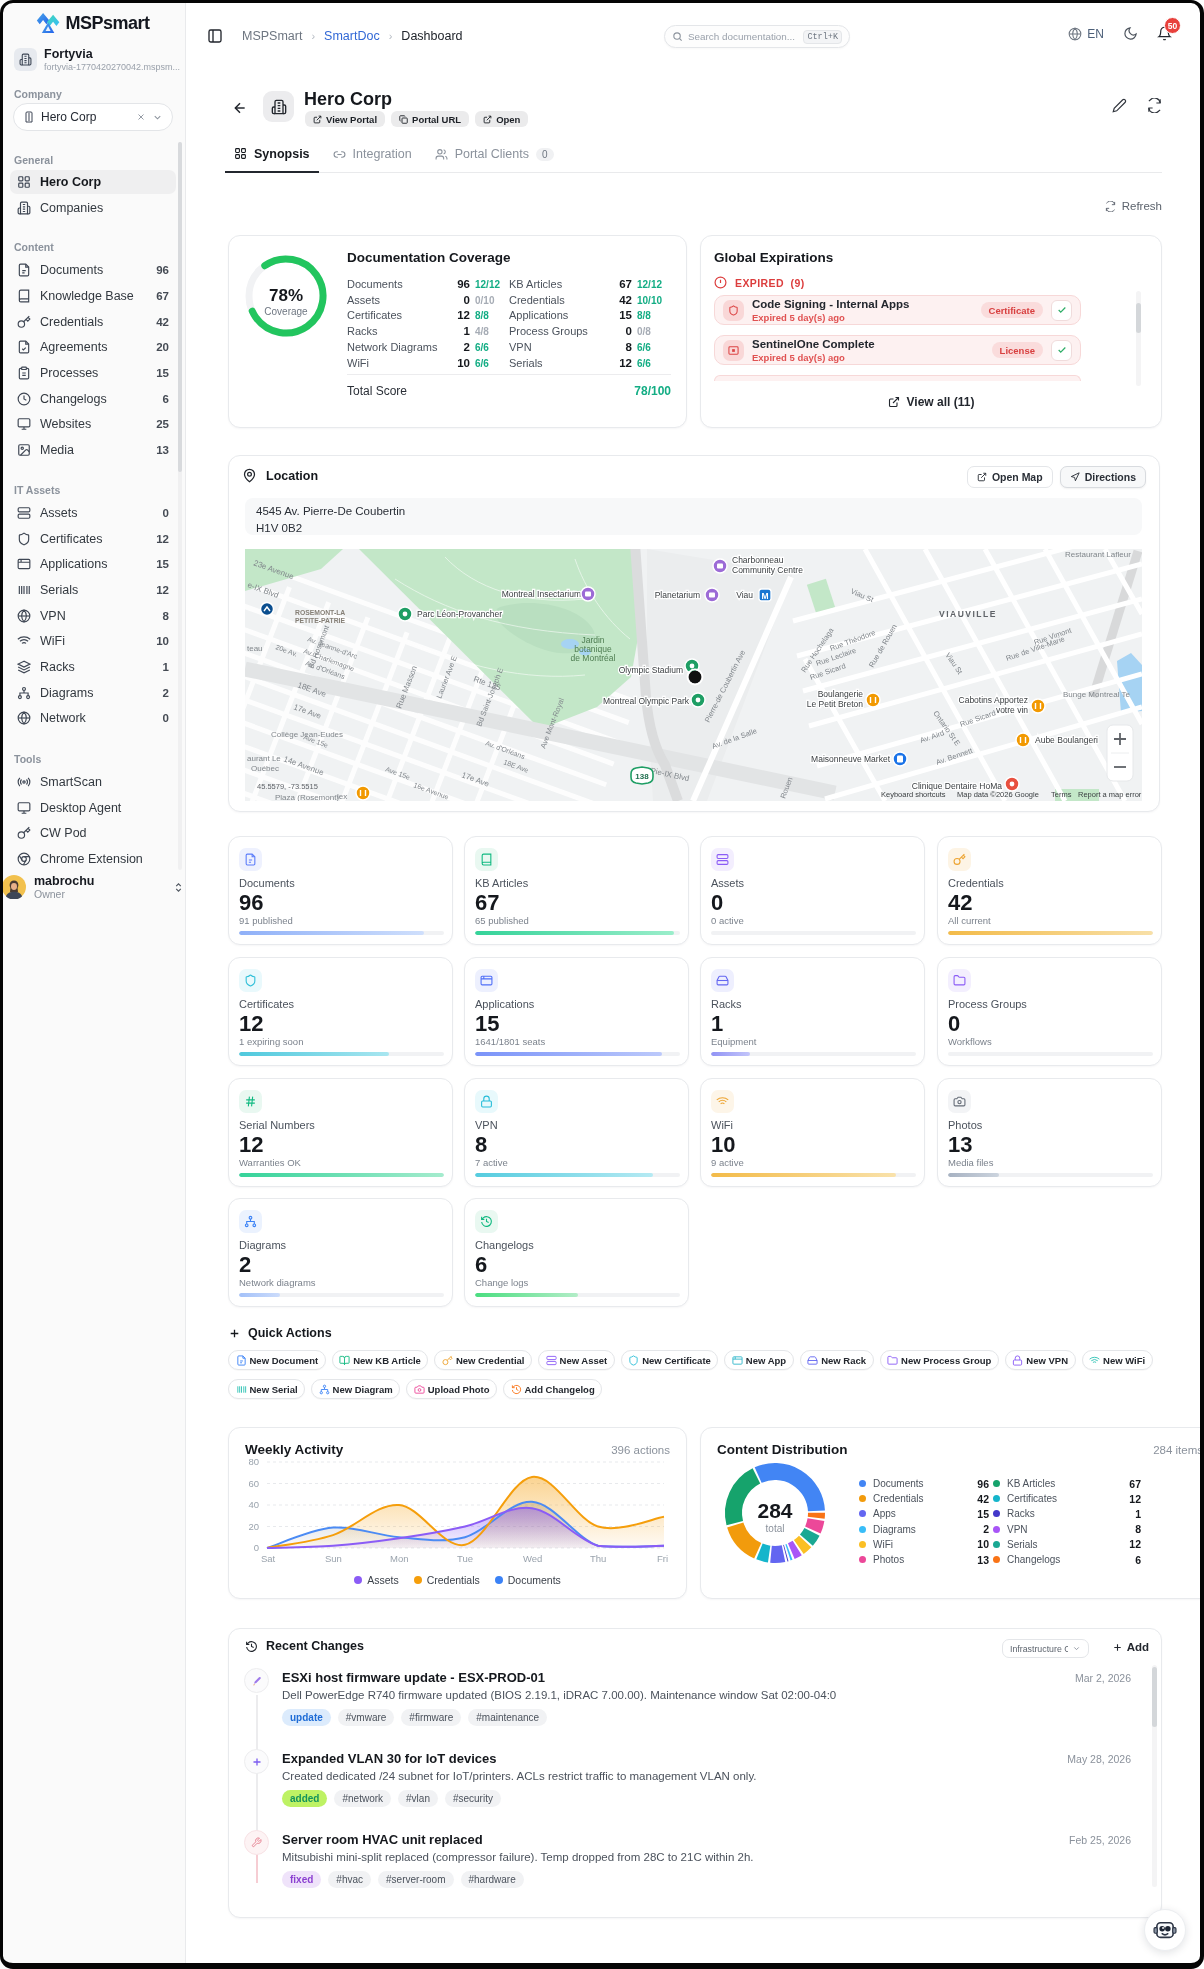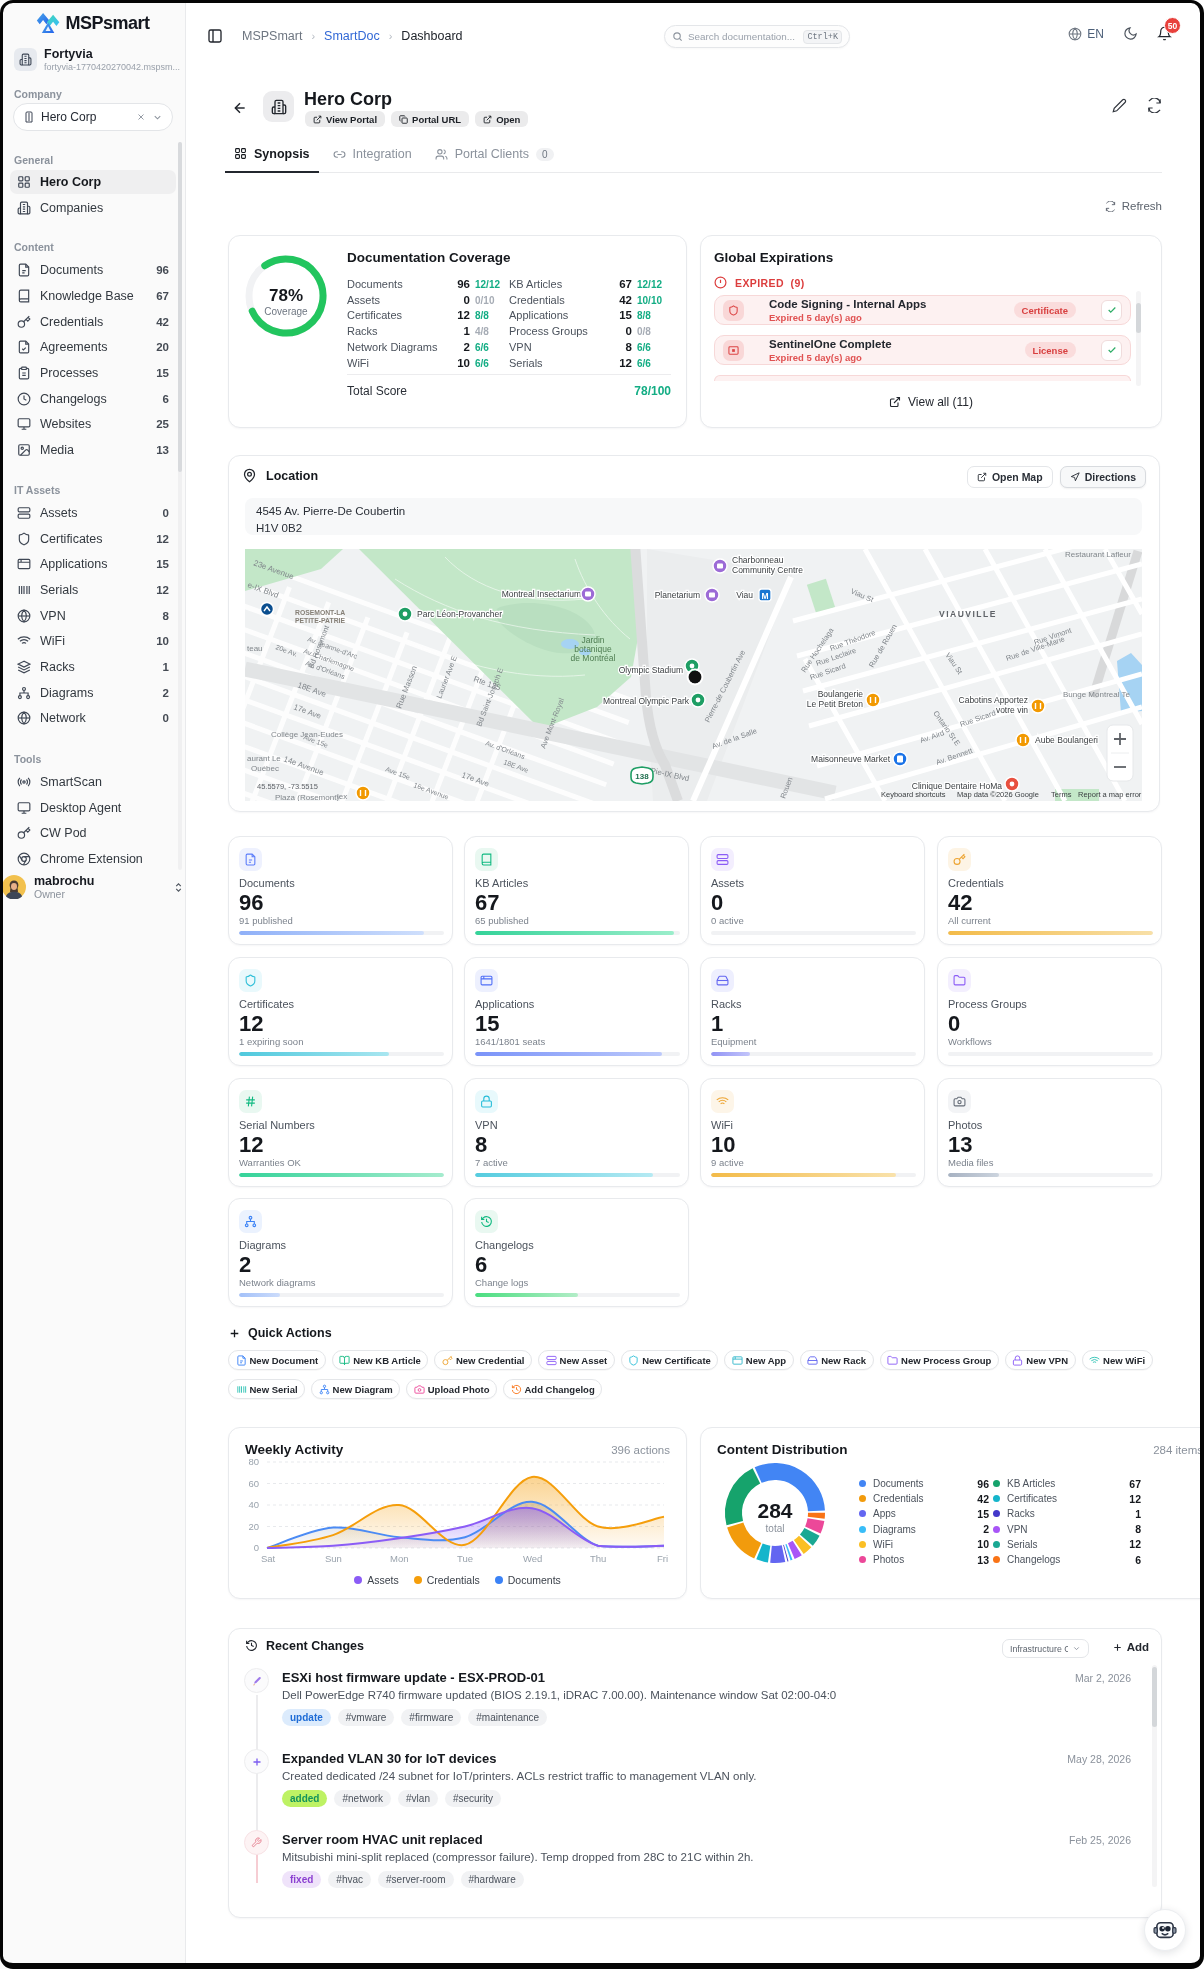--- a/index.html
+++ b/index.html
@@ -64,27 +64,27 @@
 .cov-table{position:absolute;left:118px;top:40px;width:324px}
 .cov-row{display:flex;height:15.8px;align-items:center}
 .cov-cell{display:flex;flex:1;align-items:baseline}
 .cov-cell .l{font-size:11px;color:#4b525c;flex:1}
 .cov-cell .v{font-size:11.5px;font-weight:bold;color:#15181d}
 .cov-cell .r{font-size:10px;font-weight:bold;color:#13ad84;width:34px;text-align:left;margin-left:5px}
 .cov-cell .r.gray{color:#a6acb5}
 .donut-wrap{position:absolute;left:15px;top:18px;width:84px;text-align:center}
 
 .exp-banner{position:absolute;left:13px;top:40px;display:flex;align-items:center;gap:8px;color:#dc3d3d;font-size:10.5px;font-weight:bold;letter-spacing:.4px}
-.exp-item{position:absolute;left:13px;width:417px;height:30px;background:#fdf1f1;border:1px solid #f7d8d8;border-radius:10px;display:flex;align-items:center;padding:0 8px;gap:25px}
+.exp-item{position:absolute;left:13px;width:367px;height:30px;background:#fdf1f1;border:1px solid #f7d8d8;border-radius:10px;display:flex;align-items:center;padding:0 8px;gap:8px}
 .exp-item .ic{width:21px;height:21px;border-radius:7px;background:#f9d7d7;display:flex;align-items:center;justify-content:center;color:#dc4646}
 .exp-item .tt{font-size:11.5px;font-weight:bold;color:#23272e;line-height:1.25}
 .exp-item .sub{font-size:9.5px;color:#e05252;font-weight:bold}
 .exp-item .tag{background:#fadcdc;color:#d84040;font-size:9.5px;font-weight:bold;padding:2.5px 8px;border-radius:9px;margin-left:auto}
 .exp-item .chk{width:21px;height:21px;background:#fff;border:1px solid #f0dcdc;border-radius:6px;display:flex;align-items:center;justify-content:center;color:#2fae68}
-.viewall{position:absolute;left:0;right:0;bottom:18px;display:flex;justify-content:center;align-items:center;gap:7px;font-size:12px;font-weight:normal;color:#23272e}
+.viewall{position:absolute;left:0;right:0;bottom:18px;display:flex;justify-content:center;align-items:center;gap:7px;font-size:12px;font-weight:bold;color:#23272e}
 .vscroll{position:absolute;right:20px;top:55px;width:5px;height:95px;background:#f4f4f5;border-radius:3px}
 .vscroll .th{position:absolute;left:0;top:12px;width:5px;height:30px;background:#d4d7da;border-radius:3px}
 </style>
 <style>
 
 .loc-head{position:absolute;left:13px;top:12px;display:flex;align-items:center;gap:9px;color:#21252c}
 .loc-btns{position:absolute;right:13px;top:10px;display:flex;gap:7px}
 .loc-btn{height:22px;border:1px solid #e4e6e9;background:#fff;border-radius:7px;display:flex;align-items:center;gap:5px;padding:0 9px;font-size:10.5px;font-weight:bold;color:#2a2f37}
 .loc-btn.dir{background:#f7f8f9;border-color:#d8dbdf;box-shadow:0 1px 2px rgba(0,0,0,.06)}
 .addr{position:absolute;left:16px;top:42px;width:897px;height:37px;background:#f7f8f9;border-radius:8px;padding:5px 11px;font-size:11.5px;color:#2a2f37;line-height:1.45}
@@ -104,21 +104,21 @@
 
 .chart-head{position:absolute;left:16px;top:14px;right:16px;display:flex;justify-content:space-between;align-items:center}
 .chart-head .r{font-size:11.5px;color:#8b929c}
 .legend{position:absolute;left:0;right:0;bottom:12px;display:flex;justify-content:center;gap:15px;font-size:10.5px;color:#3c424b}
 .legend b{display:inline-block;width:8px;height:8px;border-radius:50%;margin-right:5px}
 .dlegend{position:absolute;left:158px;top:48px;width:130px}
 .dlegend .row{display:flex;height:15.2px;align-items:center;font-size:10px;color:#4b525c}
 .dlegend .row b{width:7px;height:7px;border-radius:50%;margin-right:7px}
 .dlegend .row .v{margin-left:auto;font-weight:bold;color:#15181d;font-size:10.5px}
 
-.rc-head{position:absolute;left:16px;top:10px;display:flex;gap:8px}
+.rc-head{position:absolute;left:16px;top:10px;display:flex;align-items:center;gap:8px}
 .rc-sel{position:absolute;right:72px;top:10px;width:87px;height:19px;border:1px solid #e4e6e9;border-radius:7px;display:flex;align-items:center;padding:0 7px;font-size:9.5px;color:#5c636d;gap:4px;white-space:nowrap}
 .rc-add{position:absolute;right:12px;top:12px;display:flex;align-items:center;gap:4px;font-size:11.5px;font-weight:bold;color:#23272e}
 .rc-item .dot{position:absolute;left:15px;width:25px;height:25px;border-radius:50%;background:#fbfbfc;border:1px solid #ededef;display:flex;align-items:center;justify-content:center}
 .rc-item .tt{position:absolute;left:53px;top:2px;font-size:13px;font-weight:bold;color:#15181d}
 .rc-item .dt{position:absolute;right:30px;top:4px;font-size:10.5px;color:#8b929c}
 .rc-item .ds{position:absolute;left:53px;top:21px;font-size:11.5px;color:#4b525c}
 .rc-item .tags{position:absolute;left:53px;top:41px;display:flex;gap:7px}
 .rc-tag{height:17px;border-radius:9px;padding:0 8px;display:flex;align-items:center;font-size:10px;color:#4b525c;background:#f1f2f4}
 .rc-tag.update{background:#dcebfc;color:#1e6cd6;font-weight:bold}
 .rc-tag.added{background:#bef264;color:#13935c;font-weight:bold}

